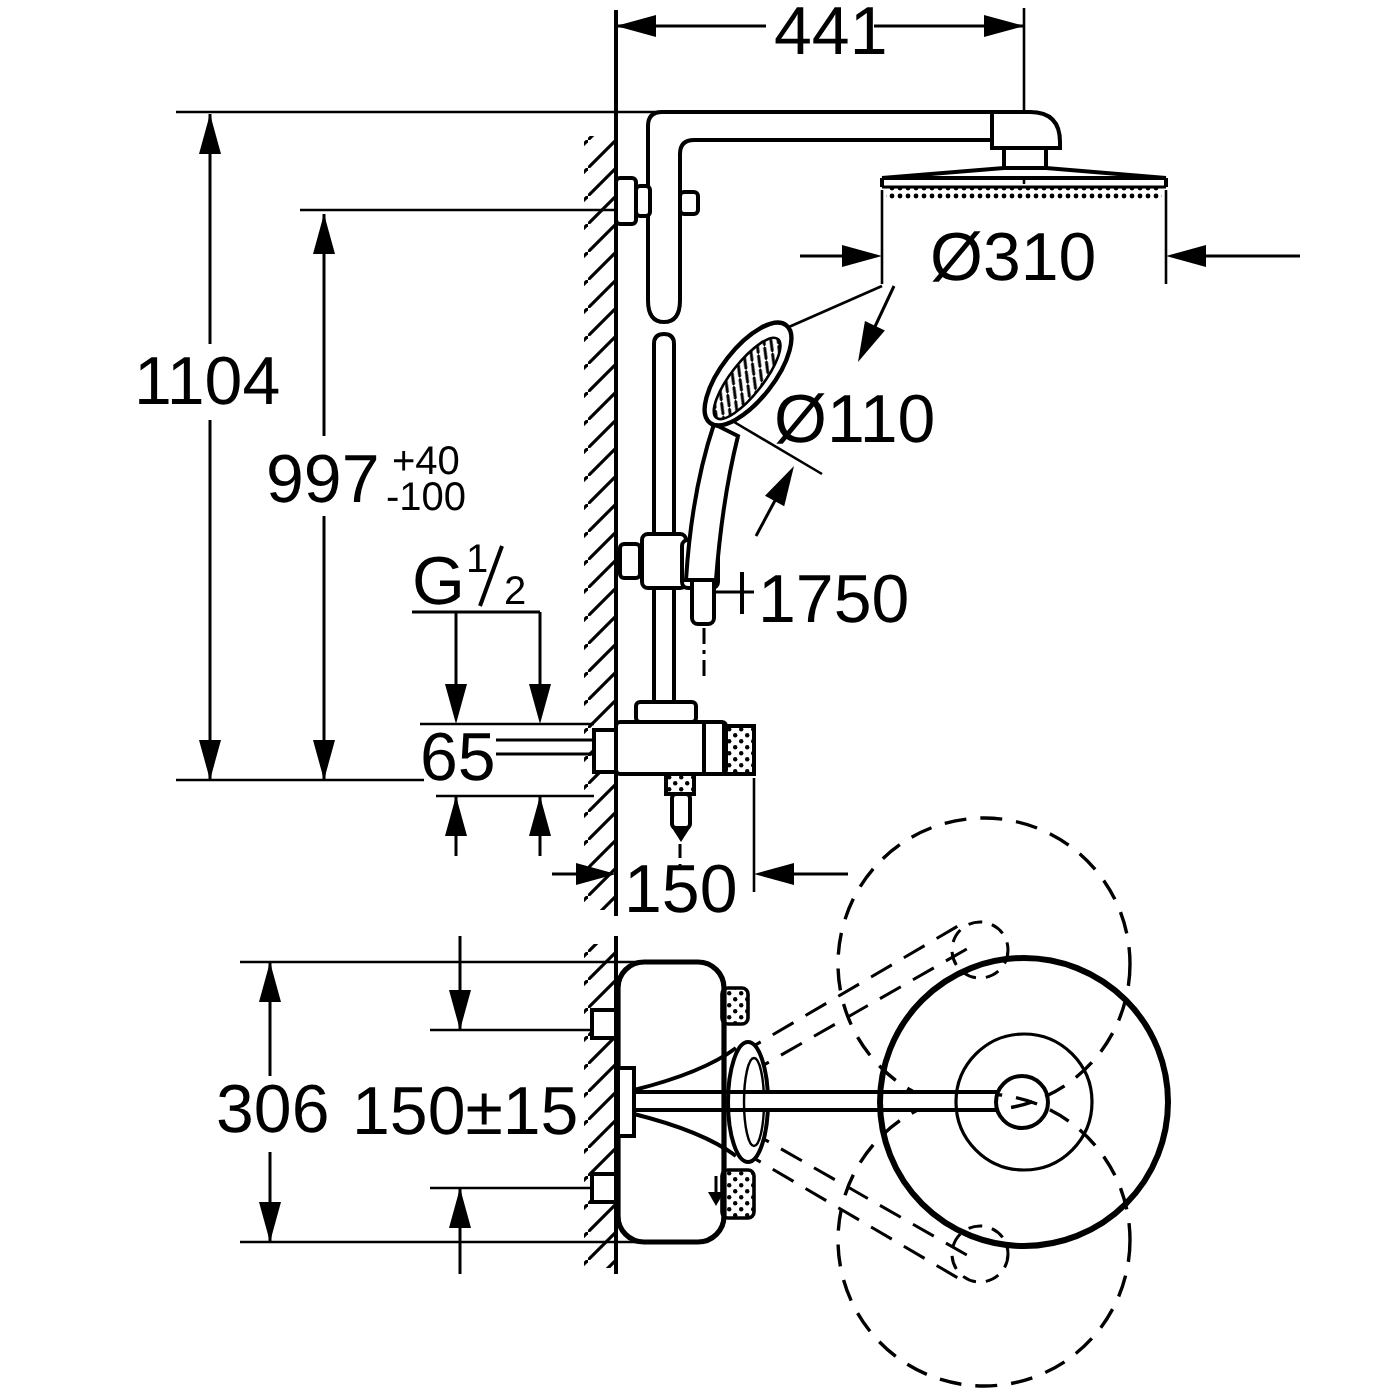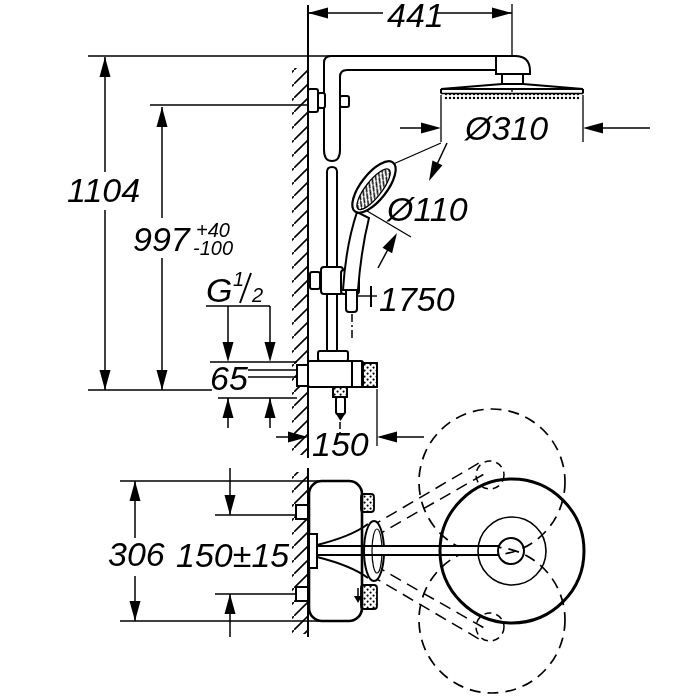--- a/index.html
+++ b/index.html
@@ -1,17 +1,17 @@
 <!DOCTYPE html>
 <html><head>
 <meta charset="utf-8">
 <style>
   html,body{margin:0;padding:0;background:#ffffff;}
   .canvas{position:relative;width:700px;height:700px;background:#ffffff;overflow:hidden;
-          font-family:"Liberation Sans", sans-serif;font-style:italic;}
+          font-family:"Liberation Sans", sans-serif;}
   svg{position:absolute;left:0;top:0;}
   text{font-family:"Liberation Sans", sans-serif;fill:#000;}
   .dim{font-size:34px;}
   .tol{font-size:20px;}
 </style>
 </head>
 <body>
 
 <div class="canvas">
 <svg width="700" height="700" viewBox="0 0 700 700">

